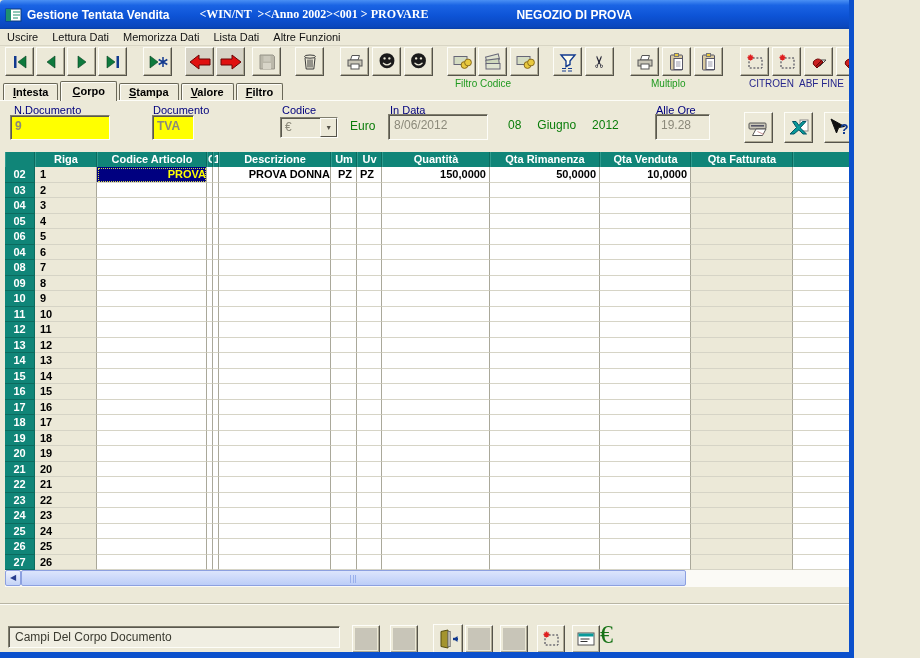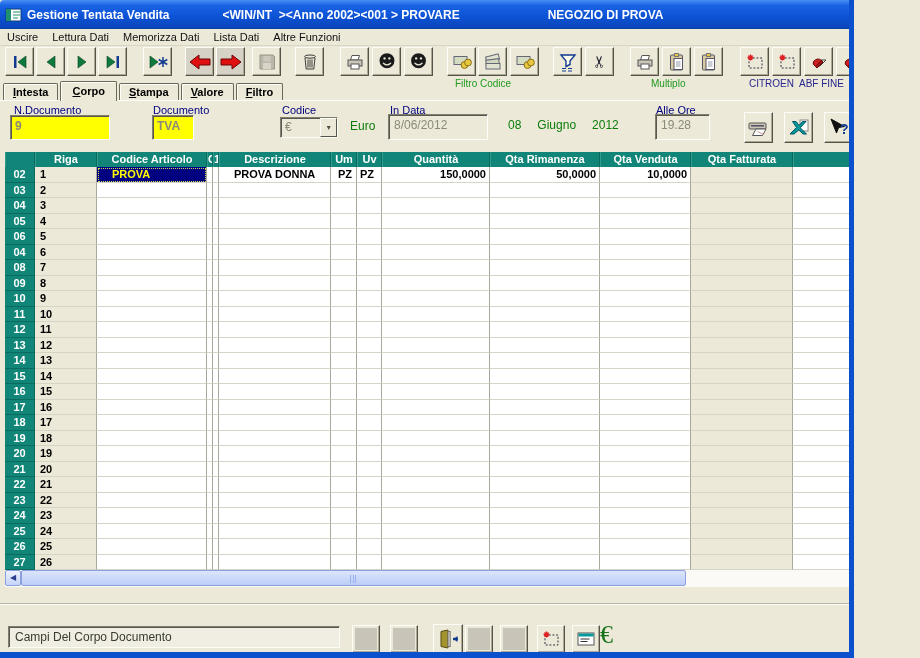--- a/index.html
+++ b/index.html
@@ -7,21 +7,21 @@
   body { font-family:"Liberation Sans", sans-serif; font-size:11px; background:#ece9d8; }
   .window { position:relative; width:854px; height:658px; background:#ece9d8; overflow:hidden;
             border-right:5px solid #0b50cc; border-bottom:6px solid #0b50cc; }
 
   
   .titlebar { position:absolute; left:0; top:0; width:915px; height:29px;
     background:linear-gradient(180deg,#4a90f4 0%,#1a64e4 18%,#0d53d6 55%,#0a47bd 92%,#0940a8 100%);
     border-radius:4px 4px 0 0; display:flex; align-items:center; color:#fff; font-weight:bold; font-size:12px; }
   .title-icon { width:18px; height:16px; margin:0 4px 0 5px; display:inline-block; }
   .t-app { white-space:pre; }
-  .t-session { white-space:pre; margin-left:53px; }
+  .t-session { white-space:pre; margin-left:30px;font-family:Liberation Serif, serif; }
   .t-store { white-space:pre; margin-left:88px; }
   .closebtn { position:absolute; right:3px; top:4px; width:22px; height:21px; border:1px solid #fff; border-radius:3px;
     background:radial-gradient(circle at 35% 30%,#f5a386,#e0592c 55%,#c03a10); color:#fff; font-weight:bold;
     font-size:14px; line-height:19px; text-align:center; cursor:pointer; }
 
   
   .menubar { position:absolute; left:0; top:29px; width:915px; height:17px; background:#ece9d8;
     border-bottom:1px solid #d8d5c4; display:flex; align-items:center; }
   .mitem { padding:1px 7px; color:#111; cursor:default; }
 
@@ -73,21 +73,21 @@
     border-right:1px solid #0b6b5f; border-left:1px solid #2f9c8f; overflow:hidden; white-space:nowrap; }
   .trow { display:flex; height:15.5px; background:#fff; }
   .tc { font-size:11px; font-weight:bold; color:#000; line-height:14px; overflow:hidden; white-space:nowrap;
     border-right:1px solid #aaa89a; border-bottom:1px solid #d6d4c6; }
   .c0 { width:30px; } .c1 { width:62px; } .c2 { width:110px; } .c3 { width:6px; } .c4 { width:6px; }
   .c5 { width:112px; } .c6 { width:26px;text-align:center; } .c7 { width:25px; } .c8 { width:108px; } .c9 { width:110px; }
   .c10 { width:91px; } .c11 { width:102px; } .c12 { width:103px; }
   .tc.c0 { background:#108578; color:#fff; text-align:center; border-bottom:1px solid #0b6b5f; border-right:1px solid #0b6b5f; }
   .tc.c1 { background:#ece9d8; padding-left:5px; }
   .tc.c11 { background:#ece9d8; }
-  .tc.c2,.tc.c5 { padding-left:15px; }
+  .tc.c2,.tc.c5 { padding-left:7px;text-align:right; }
   .tc.c6,.tc.c7 { padding-left:3px; }
   .tc.c8,.tc.c9,.tc.c10,.tc.c12 { text-align:right; padding-right:3px; }
   .hc.c12 { text-align:right; padding-right:4px; }
   .tc.sel { background:#000080; color:#ffff00; outline:1px dotted #d8d84a; outline-offset:-2px; }
 
   
   .vscroll { position:absolute; left:891px; top:0; width:16px; height:418px; background:#f6f5f0; }
   .sbtn { position:absolute; width:16px; height:16px; background:linear-gradient(180deg,#eef2fd,#c4d3f7);
     border:1px solid #8ca0e0; border-radius:2px; color:#2a3f8f; font-size:8px; text-align:center; line-height:14px; cursor:pointer; }
   .vthumb { position:absolute; left:0; top:26px; width:16px; height:192px;

